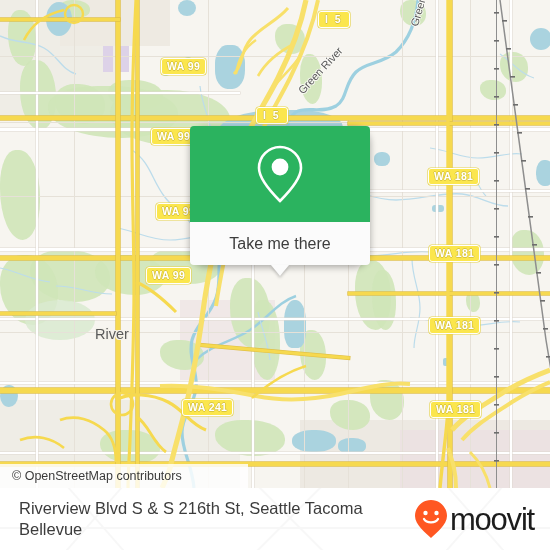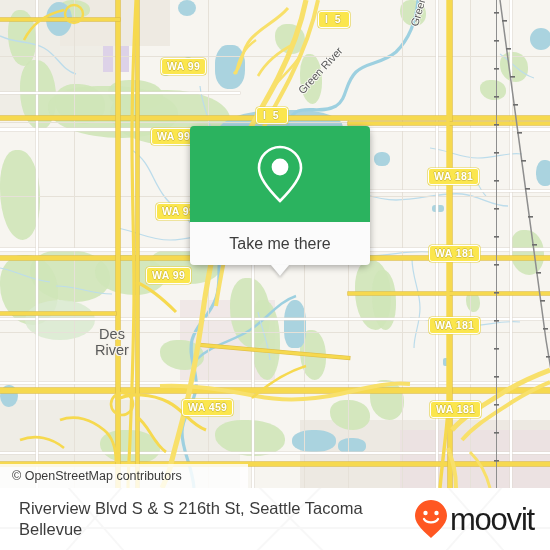--- a/index.html
+++ b/index.html
@@ -72,21 +72,21 @@
     text-shadow:
       -1px 0 #fbfaf7, 1px 0 #fbfaf7,
        0 -1px #fbfaf7, 0 1px #fbfaf7;
   }
 
   
   #popup {
     position:absolute;
     left:190px; top:126px;
     width:180px;
-    border-radius:8px;
+    border-radius:16px;
     box-shadow:0 2px 7px rgba(0,0,0,.33);
     overflow:visible;
     z-index:40;
   }
   #popup-green {
     background:#2bb35f;
     height:96px;
     border-radius:4px 4px 0 0;
     display:flex;
     align-items:center;
@@ -362,38 +362,37 @@
         <rect x="528" y="216" width="5" height="1.6"></rect>
       <rect x="532" y="244" width="5" height="1.6"></rect>
         <rect x="536" y="272" width="5" height="1.6"></rect>
       <rect x="540" y="300" width="5" height="1.6"></rect>
         <rect x="543" y="328" width="5" height="1.6"></rect>
       <rect x="546" y="356" width="5" height="1.6"></rect>
     </g>
   </svg>
 
   <div class="placelbl" style="left:62px;top:326px;width:100px;">
-    <div>Des</div>
     <div>River</div>
   </div>
 
   <div class="riverlbl" style="left:300px;top:86px;transform:rotate(-47deg);transform-origin:0 50%;">Green River</div>
   <div class="riverlbl" style="left:414px;top:20px;transform:rotate(-74deg);transform-origin:0 50%;">Green</div>
 
   <div class="shield i" style="left:318px;top:11px;">I 5</div>
   <div class="shield" style="left:161px;top:58px;">WA 99</div>
   <div class="shield i" style="left:256px;top:107px;">I 5</div>
   <div class="shield" style="left:151px;top:128px;">WA 99</div>
   <div class="shield" style="left:156px;top:203px;">WA 99</div>
   <div class="shield" style="left:428px;top:168px;">WA 181</div>
   <div class="shield" style="left:429px;top:245px;">WA 181</div>
   <div class="shield" style="left:146px;top:267px;">WA 99</div>
   <div class="shield" style="left:429px;top:317px;">WA 181</div>
   <div class="shield" style="left:430px;top:401px;">WA 181</div>
-  <div class="shield" style="left:182px;top:399px;">WA 459</div>
+  <div class="shield" style="left:182px;top:399px;">WA 241</div>
   <div class="shield" style="left:460px;top:472px;margin-top:36px;">WA 167</div>
 
   <div id="popup">
     <div id="popup-green">
       <svg width="52" height="62" viewBox="0 0 52 62">
         <path d="M 26 4 C 14.4 4 5 13.4 5 25 C 5 36 18 50 26 58 C 34 50 47 36 47 25 C 47 13.4 37.6 4 26 4 Z" fill="none" stroke="#ffffff" stroke-width="2.6"></path>
         <circle cx="26" cy="24" r="8.4" fill="#ffffff"></circle>
       </svg>
     </div>
     <div id="popup-bottom">

